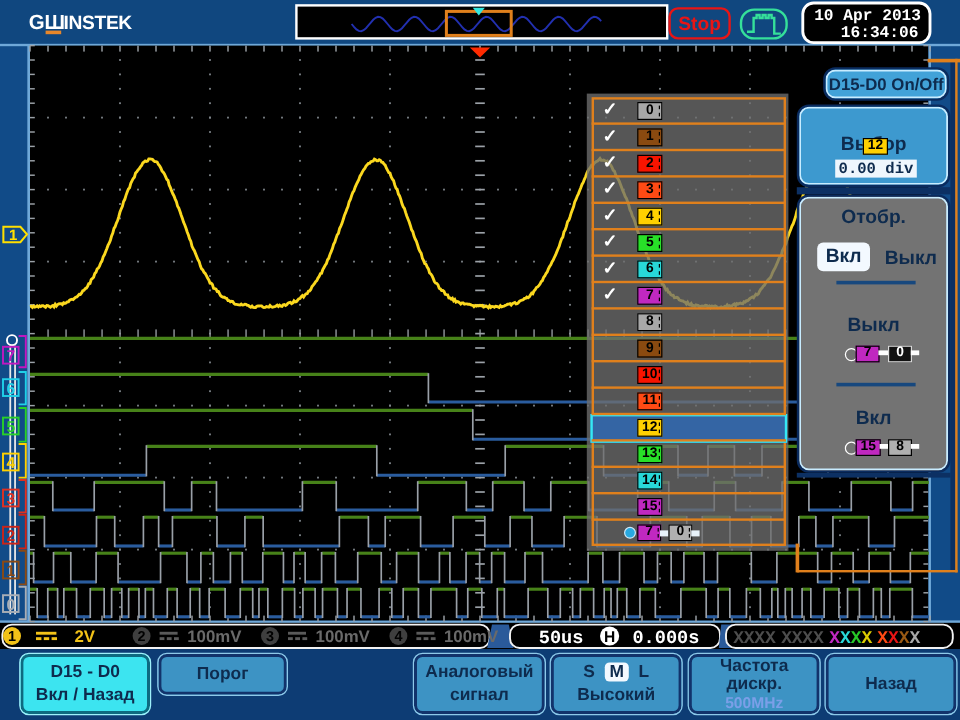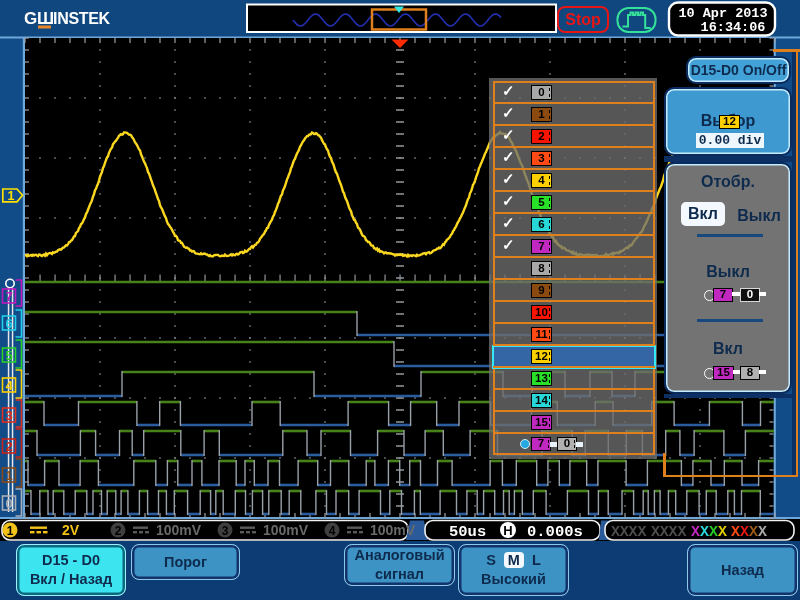--- a/index.html
+++ b/index.html
@@ -1493,23 +1493,27 @@
 </g>
 </svg>
 <div style="position:absolute;left:0;top:541px;width:800px;height:59px;background:#0d3c74"></div>
 <div style="position:absolute;left:16px;top:544px;width:110px;height:52px;background:#3ce4f0;border:1.5px solid #9ef0fa;border-radius:8px;box-shadow:inset 0 0 0 2.5px #0e6a80;box-sizing:border-box;color:#0e2b4e;font:bold 14.5px 'Liberation Sans',sans-serif;text-align:center;display:flex;flex-direction:column;justify-content:center;line-height:19px">
       <div>D15 - D0</div>
       <div>Вкл / Назад</div>
     </div>
 <div style="position:absolute;left:131px;top:544px;width:109px;height:36px;background:#3d93c4;border:1.5px solid #8ec9e9;border-radius:8px;box-shadow:inset 0 0 0 2.5px #12336b;box-sizing:border-box;color:#0e2b4e;font:bold 14.5px 'Liberation Sans',sans-serif;text-align:center;display:flex;flex-direction:column;justify-content:center;line-height:19px">
       <div>Порог</div>
     </div>
-<div style="position:absolute;left:344px;top:544px;width:111px;height:42px;background:#3d93c4;border:1.5px solid #8ec9e9;border-radius:8px;box-shadow:inset 0 0 0 2.5px #12336b;box-sizing:border-box;color:#0e2b4e;font:bold 14.5px 'Liberation Sans',sans-serif;text-align:center;display:flex;flex-direction:column;justify-content:center;line-height:19px">
+<div style="position:absolute;left:344px;top:544px;width:111px;height:52px;background:#3d93c4;border:1.5px solid #8ec9e9;border-radius:8px;box-shadow:inset 0 0 0 2.5px #12336b;box-sizing:border-box;color:#0e2b4e;font:bold 14.5px 'Liberation Sans',sans-serif;text-align:center;display:flex;flex-direction:column;justify-content:center;line-height:19px">
       <div>Аналоговый</div>
       <div>сигнал</div>
     </div>
 <div style="position:absolute;left:458px;top:544px;width:111px;height:52px;background:#3d93c4;border:1.5px solid #8ec9e9;border-radius:8px;box-shadow:inset 0 0 0 2.5px #12336b;box-sizing:border-box;color:#0e2b4e;font:bold 14.5px 'Liberation Sans',sans-serif;text-align:center;display:flex;flex-direction:column;justify-content:center;line-height:19px">
       <div>S&nbsp;&nbsp;<span style="background:#f3f9ff;border-radius:4px;padding:0 4px">M</span>&nbsp;&nbsp;L</div>
       <div>Высокий</div>
     </div>
+<div style="position:absolute;left:573px;top:544px;width:111px;height:52px;background:#3d93c4;border:1.5px solid #8ec9e9;border-radius:8px;box-shadow:inset 0 0 0 2.5px #12336b;box-sizing:border-box;color:#0e2b4e;font:bold 14.5px 'Liberation Sans',sans-serif;text-align:center;display:flex;flex-direction:column;justify-content:center;line-height:19px">
+      <div style="line-height:15px">Частота<br>дискр.</div>
+      <div style="color:#7b9fe8;font-size:13px;line-height:15px">500MHz</div>
+    </div>
 <div style="position:absolute;left:687px;top:544px;width:111px;height:52px;background:#3d93c4;border:1.5px solid #8ec9e9;border-radius:8px;box-shadow:inset 0 0 0 2.5px #12336b;box-sizing:border-box;color:#0e2b4e;font:bold 14.5px 'Liberation Sans',sans-serif;text-align:center;display:flex;flex-direction:column;justify-content:center;line-height:19px">
       <div>Назад</div>
     </div>
 </div>
 </body></html>

